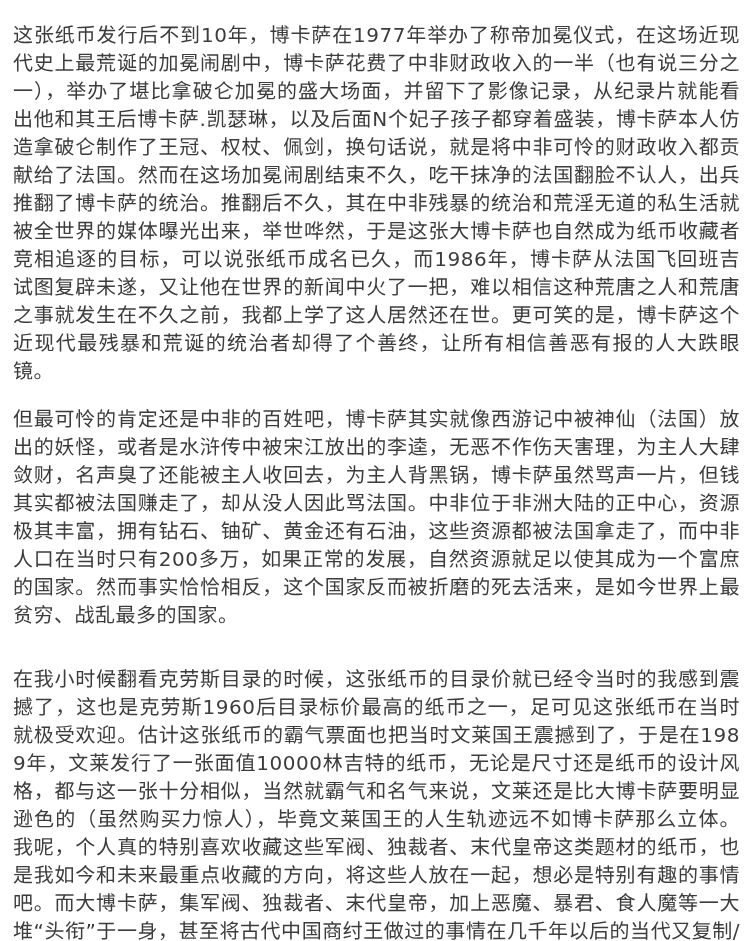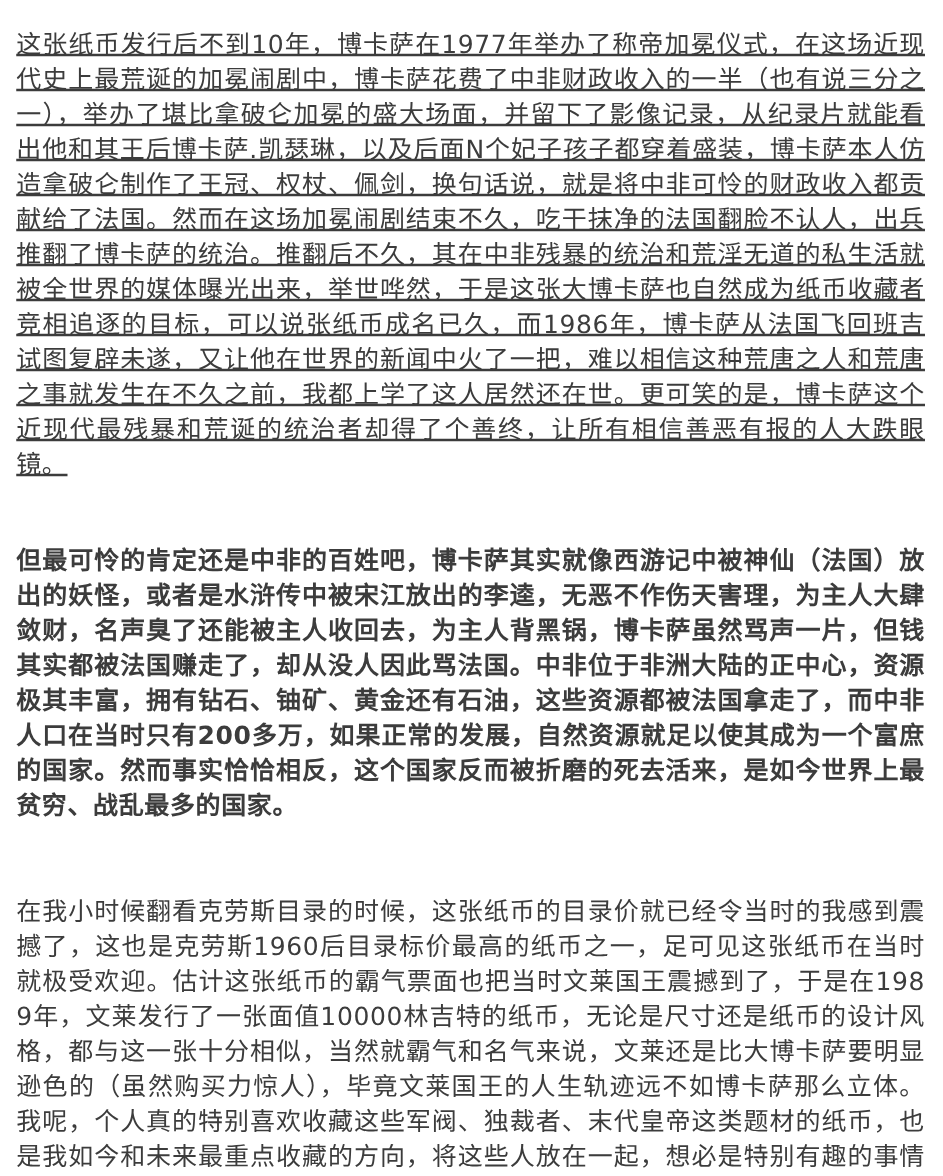--- a/index.html
+++ b/index.html
@@ -21,22 +21,22 @@
   .article p {
     margin: 0;
     font-size: 20px;
     line-height: 28px;
     letter-spacing: 0.5px;
     color: #3c3c3c;
     text-align: justify;
     text-justify: inter-ideograph;
     word-break: break-all;
   }
-  .article p.para-1 { margin-bottom: 49px; text-decoration: underline; }
-  .article p.para-2 { margin-bottom: 57px; font-weight: bold; }
+  .article p.para-1 { margin-bottom: 20px; }
+  .article p.para-2 { margin-bottom: 36px; }
   .article p.para-3 { margin-bottom: 0; }
 </style>
 </head>
 <body>
 
 <div class="article">
   <p class="para-1">这张纸币发行后不到10年，博卡萨在1977年举办了称帝加冕仪式，在这场近现代史上最荒诞的加冕闹剧中，博卡萨花费了中非财政收入的一半（也有说三分之一），举办了堪比拿破仑加冕的盛大场面，并留下了影像记录，从纪录片就能看出他和其王后博卡萨.凯瑟琳，以及后面N个妃子孩子都穿着盛装，博卡萨本人仿造拿破仑制作了王冠、权杖、佩剑，换句话说，就是将中非可怜的财政收入都贡献给了法国。然而在这场加冕闹剧结束不久，吃干抹净的法国翻脸不认人，出兵推翻了博卡萨的统治。推翻后不久，其在中非残暴的统治和荒淫无道的私生活就被全世界的媒体曝光出来，举世哗然，于是这张大博卡萨也自然成为纸币收藏者竞相追逐的目标，可以说张纸币成名已久，而1986年，博卡萨从法国飞回班吉试图复辟未遂，又让他在世界的新闻中火了一把，难以相信这种荒唐之人和荒唐之事就发生在不久之前，我都上学了这人居然还在世。更可笑的是，博卡萨这个近现代最残暴和荒诞的统治者却得了个善终，让所有相信善恶有报的人大跌眼镜。</p>
   <p class="para-2">但最可怜的肯定还是中非的百姓吧，博卡萨其实就像西游记中被神仙（法国）放出的妖怪，或者是水浒传中被宋江放出的李逵，无恶不作伤天害理，为主人大肆敛财，名声臭了还能被主人收回去，为主人背黑锅，博卡萨虽然骂声一片，但钱其实都被法国赚走了，却从没人因此骂法国。中非位于非洲大陆的正中心，资源极其丰富，拥有钻石、铀矿、黄金还有石油，这些资源都被法国拿走了，而中非人口在当时只有200多万，如果正常的发展，自然资源就足以使其成为一个富庶的国家。然而事实恰恰相反，这个国家反而被折磨的死去活来，是如今世界上最贫穷、战乱最多的国家。</p>
   <p class="para-3">在我小时候翻看克劳斯目录的时候，这张纸币的目录价就已经令当时的我感到震撼了，这也是克劳斯1960后目录标价最高的纸币之一，足可见这张纸币在当时就极受欢迎。估计这张纸币的霸气票面也把当时文莱国王震撼到了，于是在1989年，文莱发行了一张面值10000林吉特的纸币，无论是尺寸还是纸币的设计风格，都与这一张十分相似，当然就霸气和名气来说，文莱还是比大博卡萨要明显逊色的（虽然购买力惊人），毕竟文莱国王的人生轨迹远不如博卡萨那么立体。我呢，个人真的特别喜欢收藏这些军阀、独裁者、末代皇帝这类题材的纸币，也是我如今和未来最重点收藏的方向，将这些人放在一起，想必是特别有趣的事情吧。而大博卡萨，集军阀、独裁者、末代皇帝，加上恶魔、暴君、食人魔等一大堆“头衔”于一身，甚至将古代中国商纣王做过的事情在几千年以后的当代又复制/粘贴一遍，这种人存在于纸币上确实也是极为罕见的。</p>
 </div>

